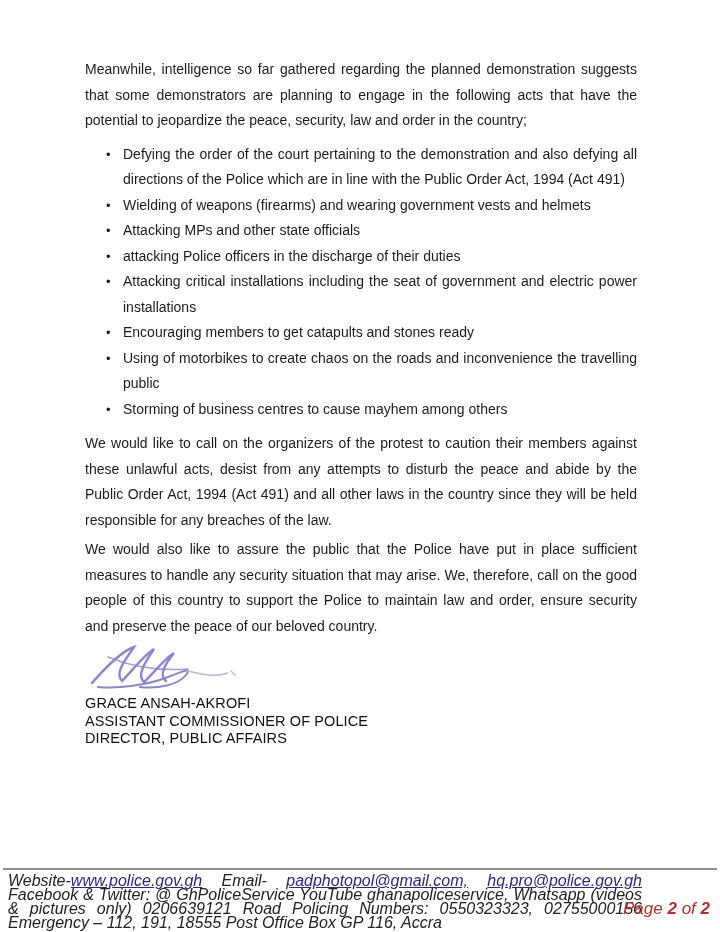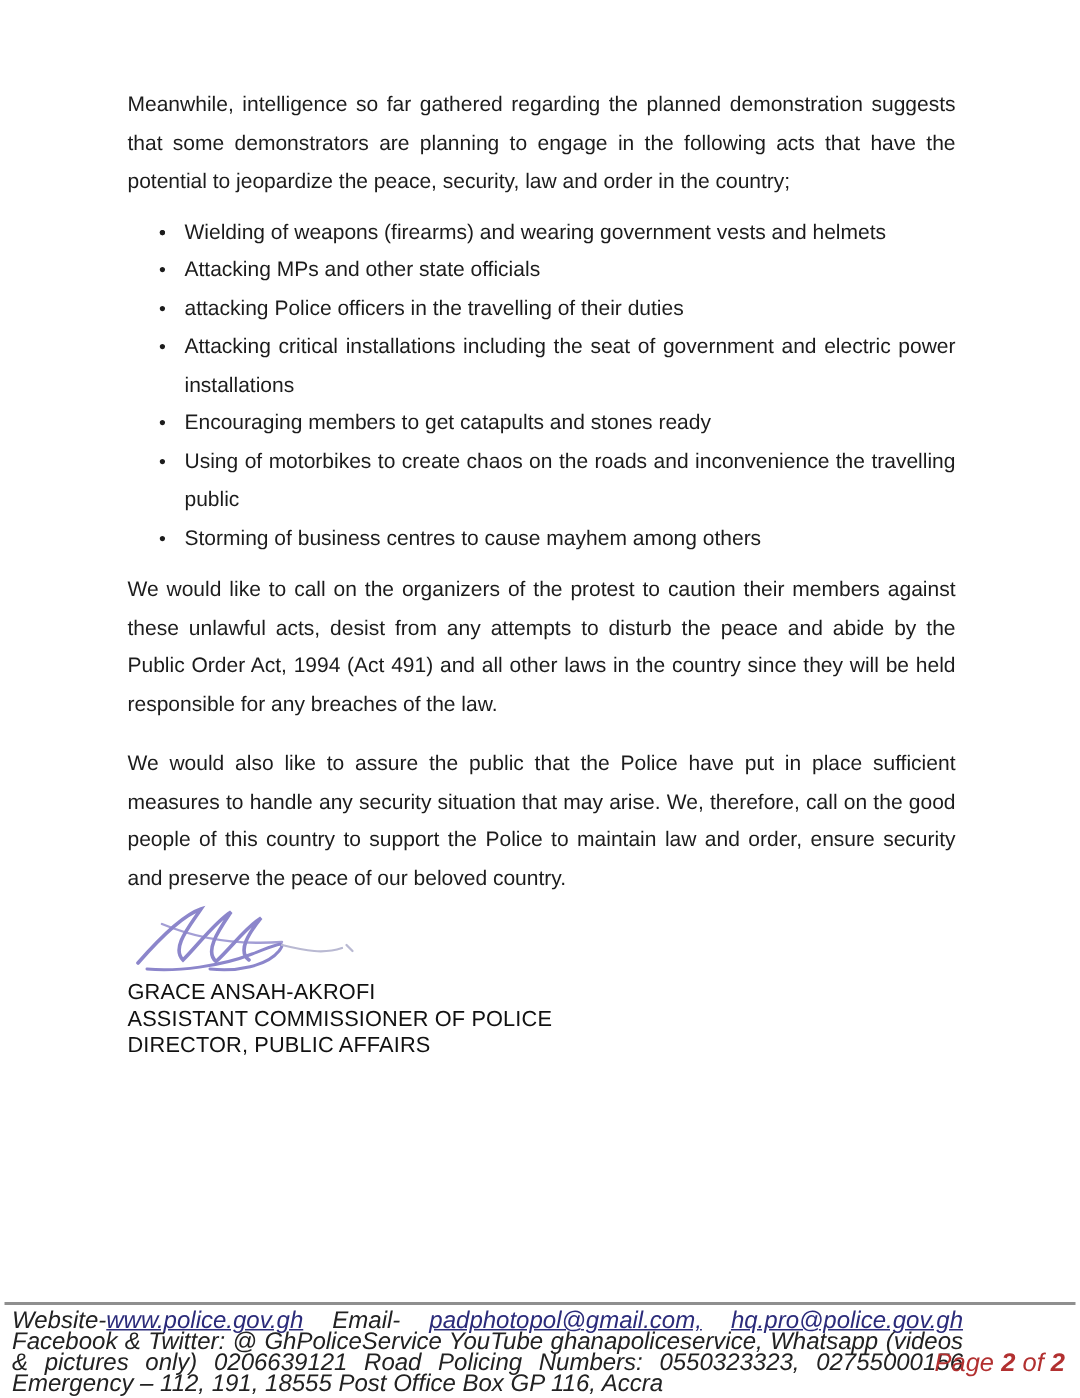--- a/index.html
+++ b/index.html
@@ -30,21 +30,21 @@
     padding-left:17px;
     font-size:14px;
     line-height:25.5px;
     text-align:justify;
   }
   ul.bullets li .dot {
     position:absolute; left:0; top:0;
     font-size:13px;
   }
   .para-2 { margin-top:9px; }
-  .para-3 { margin-top:14px; }
+  .para-3 { margin-top:4px; }
   .signature-wrap { margin-top:2px; margin-left:3px; height:50px; }
   .signatory {
     margin-top:4px;
     font-weight:normal;
     font-size:14.5px;
     line-height:17.5px;
     color:#111111;
     letter-spacing:0.1px;
   }
   .footer { position:absolute; left:0; right:0; top:868px; }
@@ -73,24 +73,24 @@
 </style>
 </head>
 <body>
 
 <div class="page">
   <div class="content">
 
     <p class="para">Meanwhile, intelligence so far gathered regarding the planned demonstration suggests that some demonstrators are planning to engage in the following acts that have the potential to jeopardize the peace, security, law and order in the country;</p>
 
     <ul class="bullets">
-      <li><span class="dot">•</span></li>
+      <li><span class="dot">•</span><span>Defying the order of the court pertaining to the demonstration and also defying all directions of the Police which are in line with the Public Order Act, 1994 (Act 491)</span></li>
       <li><span class="dot">•</span><span>Wielding of weapons (firearms) and wearing government vests and helmets</span></li>
       <li><span class="dot">•</span><span>Attacking MPs and other state officials</span></li>
-      <li><span class="dot">•</span><span>attacking Police officers in the travelling of their duties</span></li>
+      <li><span class="dot">•</span><span>attacking Police officers in the discharge of their duties</span></li>
       <li><span class="dot">•</span><span>Attacking critical installations including the seat of government and electric power installations</span></li>
       <li><span class="dot">•</span><span>Encouraging members to get catapults and stones ready</span></li>
       <li><span class="dot">•</span><span>Using of motorbikes to create chaos on the roads and inconvenience the travelling public</span></li>
       <li><span class="dot">•</span><span>Storming of business centres to cause mayhem among others</span></li>
     </ul>
 
     <p class="para para-2">We would like to call on the organizers of the protest to caution their members against these unlawful acts, desist from any attempts to disturb the peace and abide by the Public Order Act, 1994 (Act 491) and all other laws in the country since they will be held responsible for any breaches of the law.</p>
 
     <p class="para para-3">We would also like to assure the public that the Police have put in place sufficient measures to handle any security situation that may arise. We, therefore, call on the good people of this country to support the Police to maintain law and order, ensure security and preserve the peace of our beloved country.</p>
 

